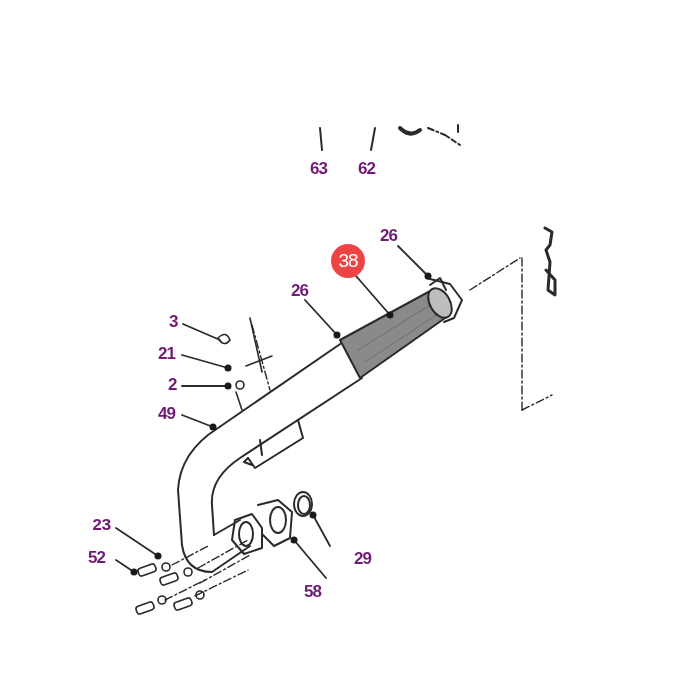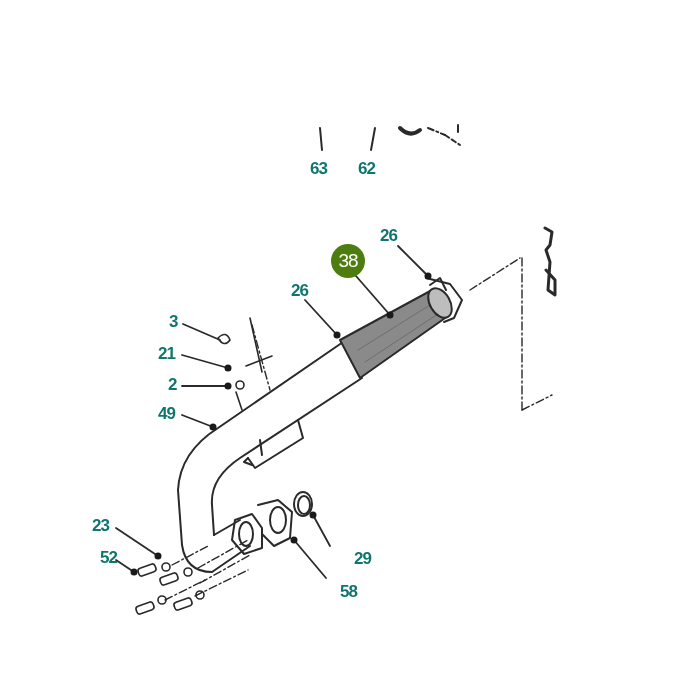--- a/index.html
+++ b/index.html
@@ -1,19 +1,19 @@
 <!DOCTYPE html>
 <html><head>
   <meta charset="utf-8">
   <style>
     html, body { margin: 0; padding: 0; background: #ffffff; }
     body { width: 700px; height: 700px; position: relative; overflow: hidden; font-family: "Liberation Sans", sans-serif; }
     #diagram { position: absolute; left: 0; top: 0; width: 700px; height: 700px; }
-    .callout { position: absolute; font-family: "Liberation Sans", sans-serif; font-size: 17px; font-weight: bold; color: #0f766e; letter-spacing: -1px; line-height: 1; }
-    .callout-hl { position: absolute; width: 34px; height: 34px; border-radius: 50%; background: #4d7c0f; color: #ffffff; font-family: "Liberation Sans", sans-serif; font-size: 19px; text-align: center; line-height: 34px; letter-spacing: -1px; }
+    .callout { position: absolute; font-family: "Liberation Sans", sans-serif; font-size: 17px; font-weight: bold; color: #701a75; letter-spacing: -1px; line-height: 1; }
+    .callout-hl { position: absolute; width: 34px; height: 34px; border-radius: 50%; background: #ef4444; color: #ffffff; font-family: "Liberation Sans", sans-serif; font-size: 19px; text-align: center; line-height: 34px; letter-spacing: -1px; }
   </style>
 </head>
 <body>
 
 <svg id="diagram" viewBox="0 0 700 700" xmlns="http://www.w3.org/2000/svg">
   <g fill="none" stroke="#2a2a2a" stroke-width="2" stroke-linecap="round" stroke-linejoin="round">
 
     <g>
       <line x1="320" y1="128" x2="322" y2="150"></line>
       <line x1="375" y1="128" x2="371" y2="150"></line>
@@ -116,16 +116,16 @@
 
 <div class="callout" style="left:310px; top:160px;">63</div>
 <div class="callout" style="left:358px; top:160px;">62</div>
 <div class="callout" style="left:380px; top:227px;">26</div>
 <div class="callout-hl" style="left:331px; top:244px;">38</div>
 <div class="callout" style="left:291px; top:282px;">26</div>
 <div class="callout" style="left:169px; top:313px;">3</div>
 <div class="callout" style="left:158px; top:345px;">21</div>
 <div class="callout" style="left:168px; top:376px;">2</div>
 <div class="callout" style="left:158px; top:405px;">49</div>
-<div class="callout" style="left:92px; top:517px;">23</div>
-<div class="callout" style="left:100px; top:549px;">52</div>
+<div class="callout" style="left:92px; top:517px;font-family:Liberation Mono, monospace;">23</div>
+<div class="callout" style="left:88px; top:549px;">52</div>
 <div class="callout" style="left:322px; top:550px;margin-left:32px;">29</div>
-<div class="callout" style="left:340px; top:583px;">58</div>
+<div class="callout" style="left:304px; top:583px;">58</div>
 
 </body></html>

